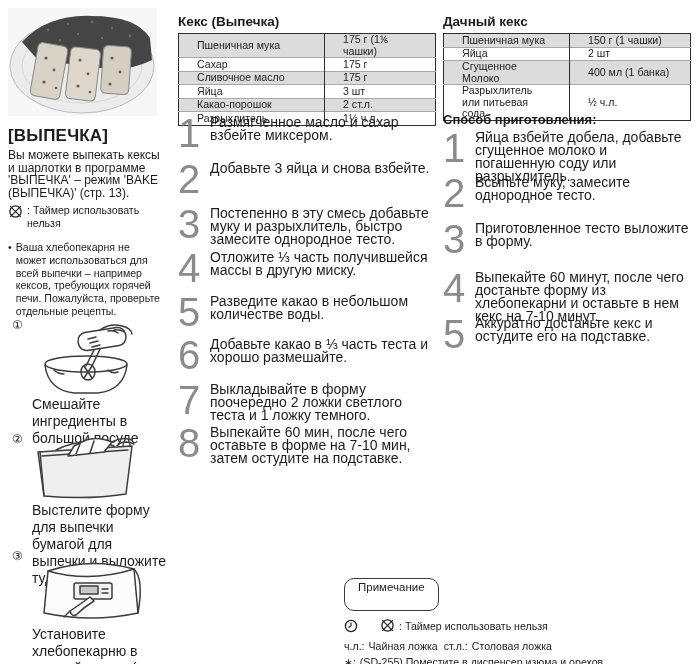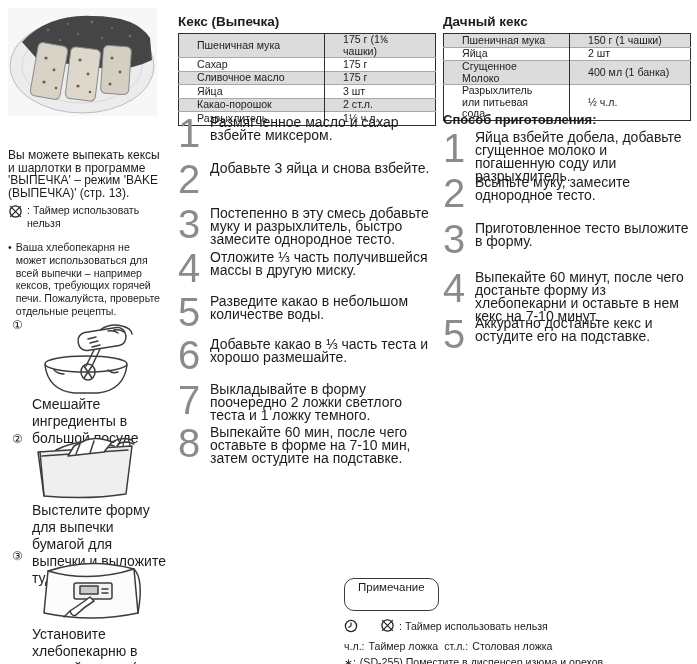--- a/index.html
+++ b/index.html
@@ -76,20 +76,21 @@
         <circle cx="72" cy="52" r="1.5"></circle>
         <circle cx="80" cy="66" r="1.4"></circle>
       <circle cx="70" cy="78" r="1.6"></circle>
         <circle cx="82" cy="84" r="1.3"></circle>
         <circle cx="104" cy="50" r="1.5"></circle>
       <circle cx="112" cy="64" r="1.4"></circle>
         <circle cx="102" cy="76" r="1.5"></circle>
     </g>
   </svg>
 
+  <div class="abs l-title">[ВЫПЕЧКА]</div>
   <div class="abs l-intro">Вы можете выпекать кексы и шарлотки в программе 'ВЫПЕЧКА' – режим 'BAKE (ВЫПЕЧКА)' (стр. 13).</div>
 
   <div class="abs timer-row">
     <svg class="clockicon" width="15" height="15" viewBox="0 0 15 15">
       <circle cx="7.5" cy="7.5" r="5.6" fill="none" stroke="#222" stroke-width="1.3"></circle>
       <path d="M2.2 2.2 L12.8 12.8 M12.8 2.2 L2.2 12.8" stroke="#222" stroke-width="1.2" fill="none"></path>
     </svg>
     <span>:  Таймер использовать нельзя</span>
   </div>
 
@@ -275,21 +276,21 @@
       </svg>
       <span class="gap"></span>
       <svg class="clockicon" width="15" height="15" viewBox="0 0 15 15">
         <circle cx="7.5" cy="7.5" r="5.6" fill="none" stroke="#222" stroke-width="1.3"></circle>
         <path d="M2.2 2.2 L12.8 12.8 M12.8 2.2 L2.2 12.8" stroke="#222" stroke-width="1.2" fill="none"></path>
       </svg>
       <span>:  Таймер использовать нельзя</span>
     </div>
 
     <div class="note-abbr">
-      <span class="lbl">ч.л.:</span><span>Таймер ложка</span><span class="lbl sep">ст.л.:</span><span>Столовая ложка</span>
+      <span class="lbl">ч.л.:</span><span>Чайная ложка</span><span class="lbl sep">ст.л.:</span><span>Столовая ложка</span>
     </div>
 
     <div class="note-star">
       <span>∗:</span>
       <span>(SD-255) Поместите в диспенсер изюма и орехов</span>
     </div>
     
   </div>
 
 </div>

